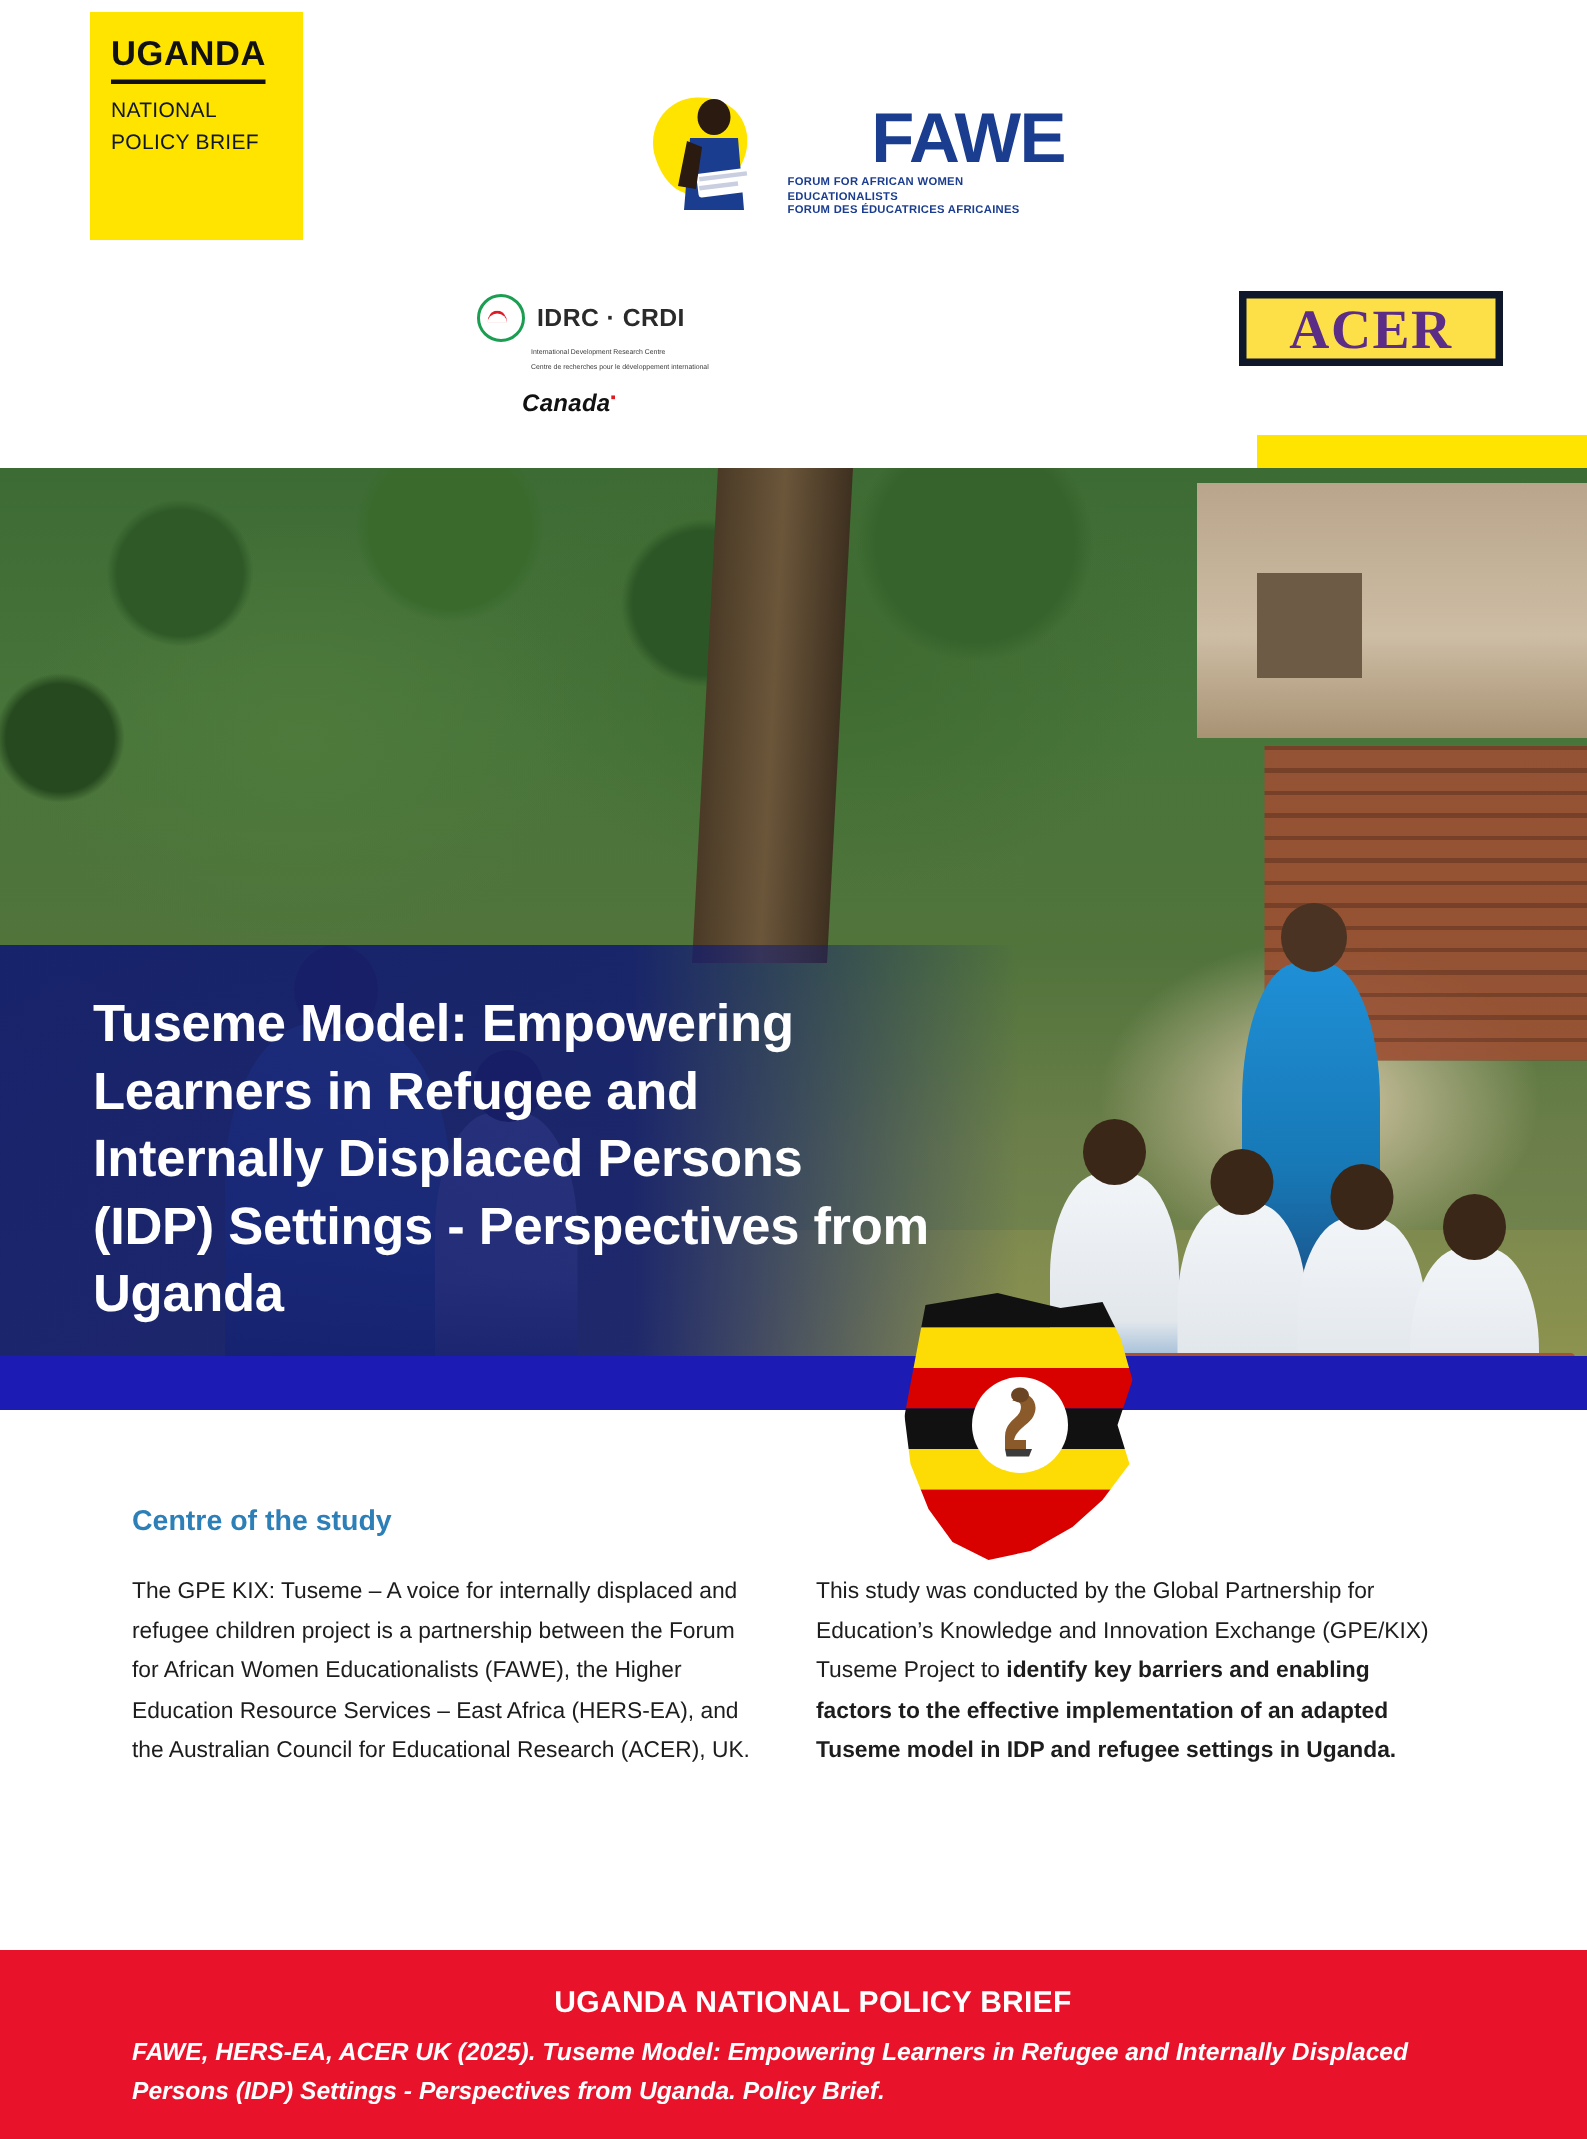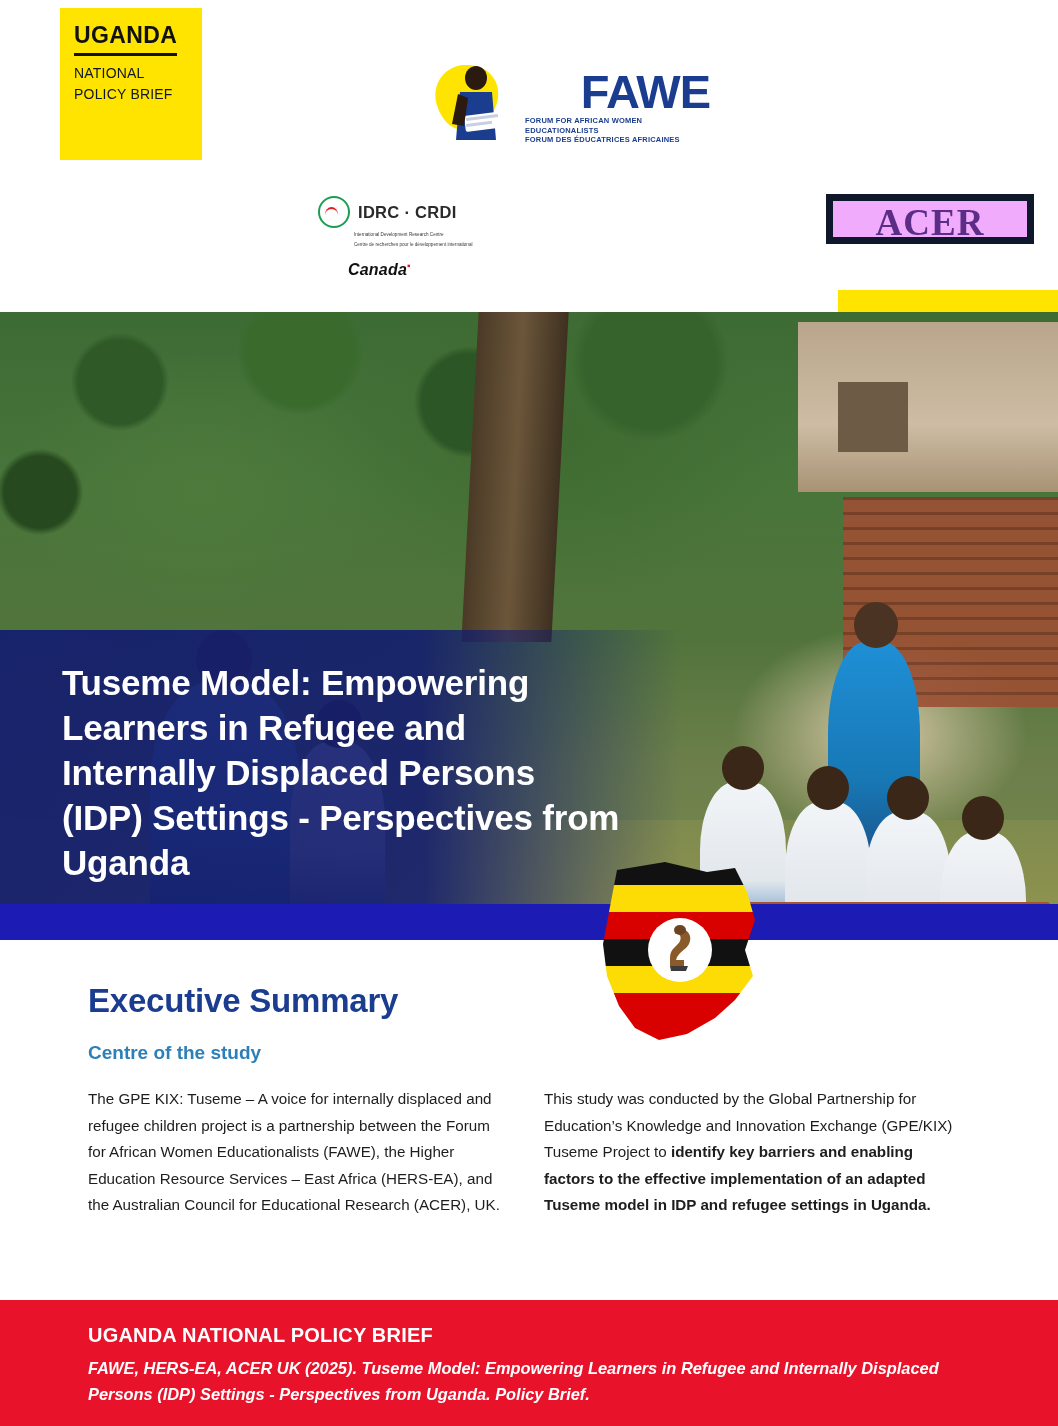--- a/index.html
+++ b/index.html
@@ -205,25 +205,25 @@
     font-size: 9.6px;
     font-weight: bold;
     color: #1b1b1b;
     letter-spacing: .3px;
   }
 
   .acer {
     position: absolute;
     left: 826px;
     top: 194px;
-    width: 208px;
+    width: 176px;
     height: 50px;
-    border: 7px solid #0f172a;
+    border: 5px solid #0f172a;
     box-sizing: border-box;
-    background: #f0abfc;
+    background: #fde047;
   }
   .acer span {
     font-family: "Liberation Serif", serif;
     font-size: 37px;
     font-weight: bold;
     color: #5b2d87;
     letter-spacing: 1px;
     line-height: 44px;
     display: block;
     text-align: center;
@@ -442,20 +442,21 @@
     height: 126px;
     background: #e8122a;
     color: #ffffff;
     box-sizing: border-box;
     padding: 24px 62px 0 88px;
   }
   .footer .f-title {
     font-size: 20px;
     font-weight: bold;
     letter-spacing: .2px;
+    text-align: center;
   }
   .footer .f-cite {
     margin-top: 8px;
     font-size: 16.4px;
     font-style: italic;
     font-weight: bold;
     line-height: 26px;
     max-width: 920px;
   }
 </style>
@@ -551,21 +552,20 @@
     <circle cx="85" cy="92" r="32" fill="#ffffff"></circle>
     <g transform="translate(85,92)">
       <path d="M-3 -22 C8 -22 13 -14 9 -6 C6 0 -2 2 -4 10 L4 10 L4 16 L-10 16 L-10 8 C-10 -2 -2 -4 0 -9 C2 -14 -1 -17 -5 -16 Z" fill="#8a5a2b"></path>
       <ellipse cx="0" cy="-20" rx="6" ry="5" fill="#6b4423"></ellipse>
       <path d="M-10 16 L8 16 L6 21 L-9 21 Z" fill="#3b3b3b"></path>
     </g>
   </svg>
 </div>
 
 <div class="exec">
-  <h1>Executive Summary</h1>
   <h2>Centre of the study</h2>
   <div class="cols">
     <div class="col">The GPE KIX: Tuseme – A voice for internally displaced and refugee children project is a partnership between the Forum for African Women Educationalists (FAWE), the Higher Education Resource Services – East Africa (HERS-EA), and the Australian Council for Educational Research (ACER), UK.</div>
     <div class="col left"><span>This study was conducted by the Global Partnership for Education’s Knowledge and Innovation Exchange (GPE/KIX) Tuseme Project to </span><b>identify key barriers and enabling factors to the effective implementation of an adapted Tuseme model in IDP and refugee settings in Uganda.</b></div>
   </div>
 </div>
 
 <div class="footer">
   <div class="f-title">UGANDA NATIONAL POLICY BRIEF</div>
   <div class="f-cite">FAWE, HERS-EA, ACER UK (2025). Tuseme Model: Empowering Learners in Refugee and Internally Displaced Persons (IDP) Settings - Perspectives from Uganda. Policy Brief.</div>

